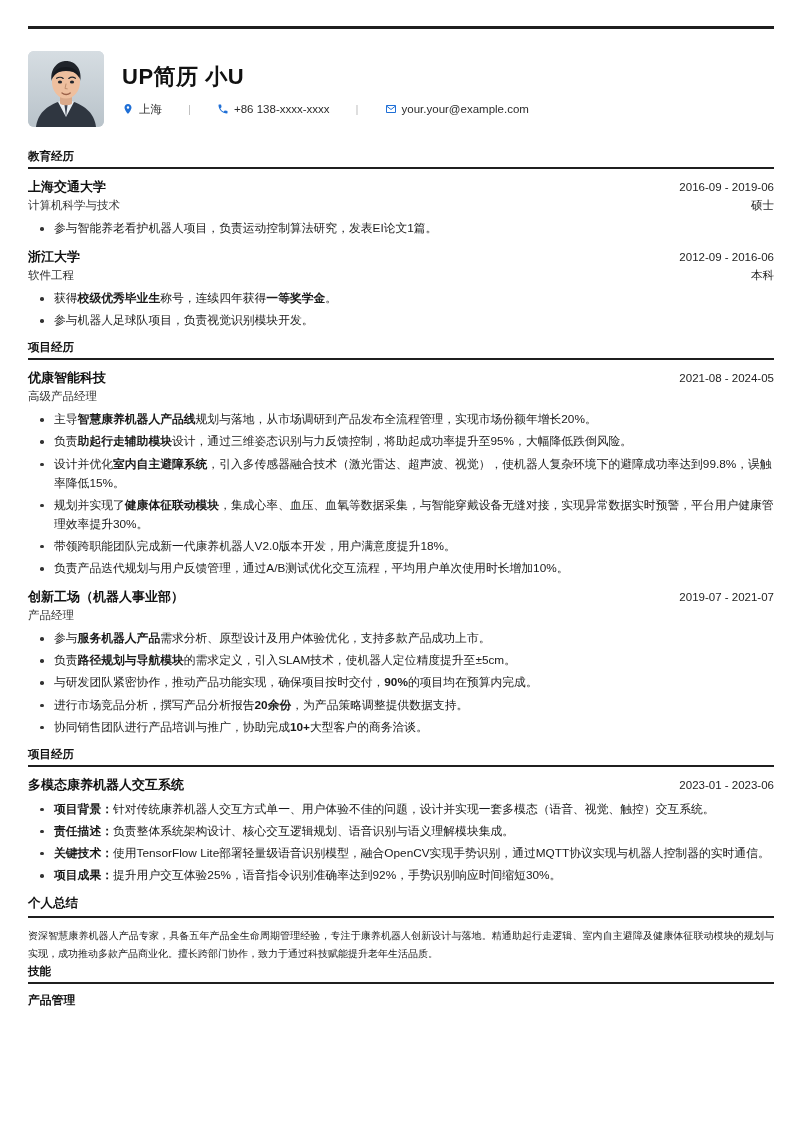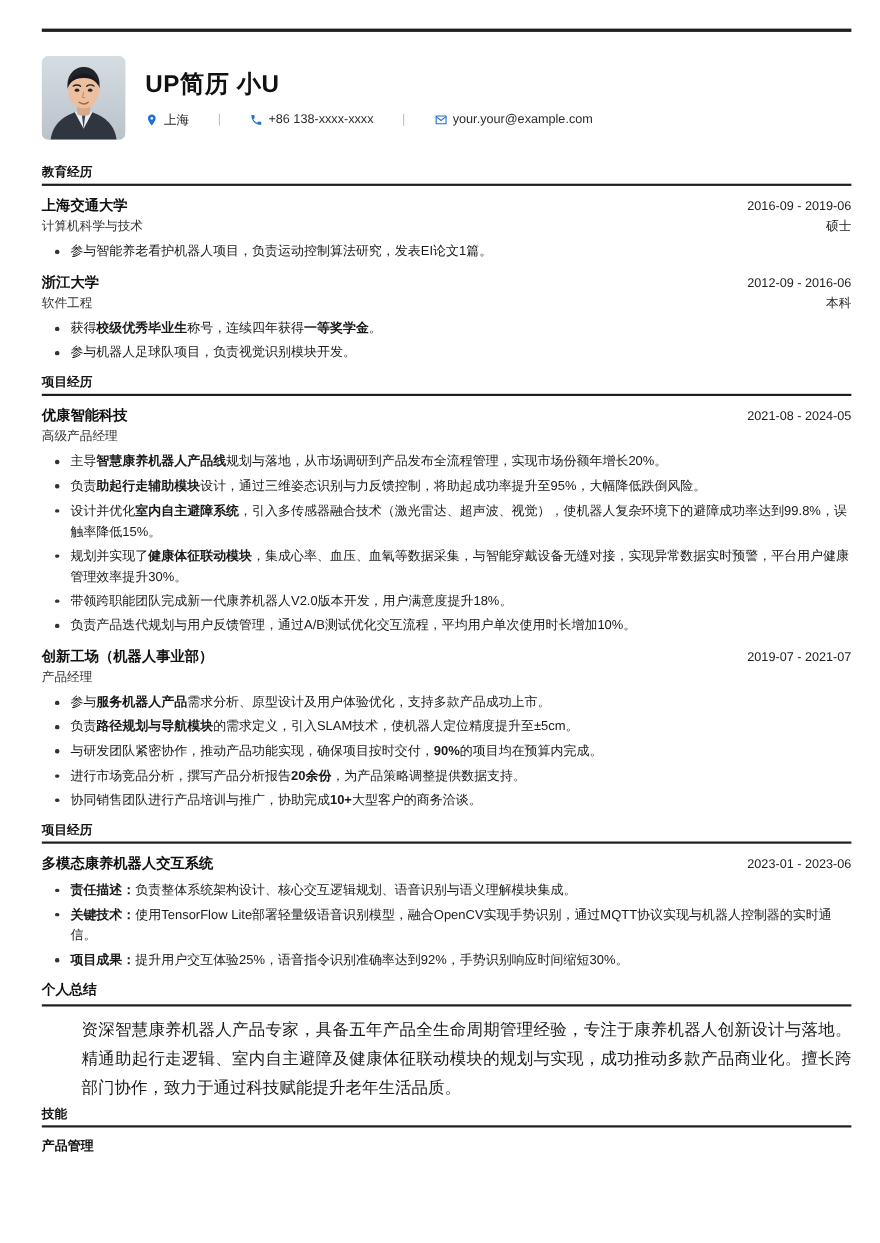--- a/index.html
+++ b/index.html
@@ -9,21 +9,21 @@
     min-height: 1130px;
     background: #ffffff;
     font-family: "Liberation Sans", sans-serif;
     color: #111111;
   }
   .page {
     position: relative;
     width: 800px;
     min-height: 1130px;
     background: #fff;
-    padding: 26px 26px 0 38px;
+    padding: 26px 26px 0 28px;
   }
   .top-rule {
     height: 3px;
     background: #1f1f1f;
     margin: 0 0 22px 0;
   }
 
   
   .header {
     display: flex;
@@ -127,25 +127,24 @@
     left: 12px;
     top: 8px;
     width: 3.5px;
     height: 3.5px;
     border-radius: 50%;
     background: #333;
   }
   b { font-weight: bold; }
 
   .summary-text {
-    font-size: 15px;
+    font-size: 10px;
     line-height: 1.75;
     color: #1a1a1a;
     text-align: justify;
-    margin-left: 36px;
   }
   .skills-head { margin-top: 2px; }
   .skill-line {
     font-size: 11.8px;
     font-weight: bold;
     color: #111;
     margin-top: 6px;
   }
   .sub-head {
     font-size: 12.5px;
@@ -306,20 +305,21 @@
       </div>
       <div class="section">
         <div class="section-title">项目经历</div>
         <div class="section-rule"></div>
         <div class="entry">
           <div class="entry-head">
             <div class="entry-title">多模态康养机器人交互系统</div>
             <div class="entry-date">2023-01 - 2023-06</div>
           </div>
           <ul class="bullets">
+            <li><b>项目背景：</b>针对传统康养机器人交互方式单一、用户体验不佳的问题，设计并实现一套多模态（语音、视觉、触控）交互系统。</li>
             <li><b>责任描述：</b>负责整体系统架构设计、核心交互逻辑规划、语音识别与语义理解模块集成。</li>
             <li><b>关键技术：</b>使用TensorFlow Lite部署轻量级语音识别模型，融合OpenCV实现手势识别，通过MQTT协议实现与机器人控制器的实时通信。</li>
             <li><b>项目成果：</b>提升用户交互体验25%，语音指令识别准确率达到92%，手势识别响应时间缩短30%。</li>
           </ul>
         </div>
       </div>
     </div>
 
   <div class="section">
     <div class="sub-head">个人总结</div>

